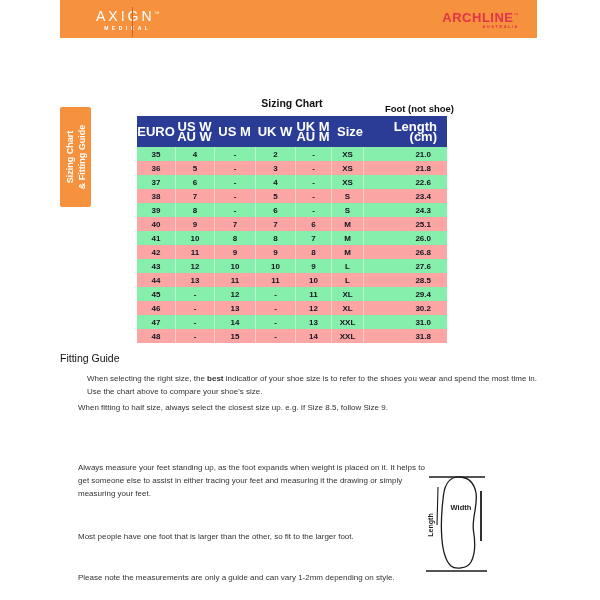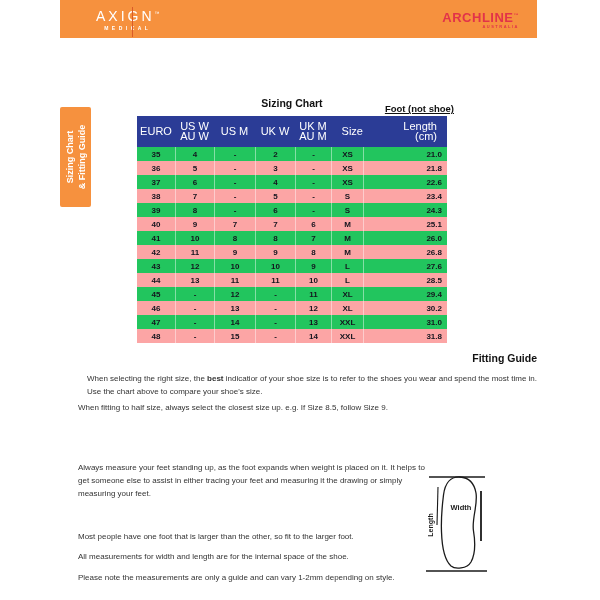--- a/index.html
+++ b/index.html
@@ -23,40 +23,40 @@
   
   .side-tab{position:absolute;left:60px;top:107px;width:31px;height:100px;background:#F6913E;border-radius:2px;}
   .side-tab-text{position:absolute;left:50%;top:50%;width:100px;height:24px;
         transform:translate(-50%,-50%) rotate(-90deg);
         color:#fff;font-size:9px;font-weight:700;text-align:center;line-height:12px;white-space:nowrap;}
 
   
   .chart-title{position:absolute;left:137px;top:97px;width:310px;text-align:center;
         font-size:10.5px;font-weight:700;color:#111;}
   .foot-note{position:absolute;left:330px;top:103px;width:124px;text-align:right;
-        font-size:9.5px;font-weight:700;color:#111;text-decoration:underline;}
+        font-size:9.5px;font-weight:700;color:#111;}
   .sizing-table{position:absolute;left:137px;top:116px;width:310px;}
   .t-head{display:flex;height:31px;background:#2B3C96;color:#fff;align-items:center;}
-  .t-head .cell{font-size:11px;font-weight:400;line-height:9.5px;}
+  .t-head .cell{font-size:13px;font-weight:700;line-height:9.5px;}
   .t-row{display:flex;height:14px;align-items:center;}
-  .t-row.odd{background:#22c55e;}
+  .t-row.odd{background:#86efac;}
   .t-row.even{background:#fca5a5;}
   .t-row .cell{font-size:8px;font-weight:700;color:#14141e;}
   .cell{box-sizing:border-box;text-align:center;}
   .t-row .cell + .cell{border-left:1px solid rgba(255,255,255,.45);height:100%;
         display:flex;align-items:center;justify-content:center;}
   .t-row .cell:first-child{display:flex;align-items:center;justify-content:center;height:100%;}
   .c0{width:38px;}.c1{width:39px;}.c2{width:41px;}.c3{width:40px;}.c4{width:36px;}.c5{width:32px;text-align:right;}
-  .c6{width:84px;text-align:right;padding-right:5px;}
+  .c6{width:84px;text-align:right;padding-right:16px;}
   .t-row .c6{justify-content:flex-end !important;}
   .t-head .c6{padding-right:10px;}
 
   
-  .h2{position:absolute;left:60px;width:477px;text-align:right;
-      font-size:10.5px;font-weight:700;color:#111;}
+  .h2{position:absolute;left:60px;width:477px;text-align:left;
+      font-size:10.5px;font-weight:400;color:#111;}
   .para{position:absolute;left:78px;font-size:8px;color:#333;line-height:13px;}
 
   
   .diagram{position:absolute;left:424px;top:468px;}
 </style>
 </head>
 <body>
 
 <div class="page">
 
@@ -235,21 +235,20 @@
         <div class="cell c6">31.8</div>
       </div>
     </div>
 
   <div class="h2" style="top:352px;">Fitting Guide</div>
   <div class="para" style="top:372px;width:465px;margin-left:9px;"><span>When selecting the right size, the </span><b>best</b><span> indicatior of your shoe size is to refer to the shoes you wear and spend the most time in. Use the chart above to compare your shoe's size.</span></div>
   <div class="para" style="top:401px;width:470px;">When fitting to half size, always select the closest size up. e.g. If Size 8.5, follow Size 9.</div>
 
   <div class="para" style="top:461px;width:350px;">Always measure your feet standing up, as the foot expands when weight is placed on it. It helps to get someone else to assist in either tracing your feet and measuring it the drawing or simply measuring your feet.</div>
   <div class="para" style="top:530px;width:400px;">Most people have one foot that is larger than the other, so fit to the larger foot.</div>
-  <div class="para" style="top:550px;width:420px;">All measurements for width and length are for the internal space of the shoe.</div>
   <div class="para" style="top:571px;width:335px;">Please note the measurements are only a guide and can vary 1-2mm depending on style.</div>
 
   <svg class="diagram" width="72" height="110" viewBox="0 0 72 110">
     <line x1="5" y1="9" x2="61" y2="9" stroke="#1a1a1a" stroke-width="1.4"></line>
     <line x1="2" y1="103" x2="63" y2="103" stroke="#1a1a1a" stroke-width="1.4"></line>
     <path fill="none" stroke="#1a1a1a" stroke-width="1.3" stroke-linejoin="round" d="M36,9 C27,8.5 21,15 19.5,27 C18,39 17,52 17.5,64 C18,79 20.5,92 27,98 C31,101.5 43,101 47,94 C51,86.5 51.5,75 49.5,63 C47.5,51 54,37 52,25 C50,14 44,9.5 36,9 Z"></path>
     <line x1="14" y1="19" x2="13" y2="57" stroke="#1a1a1a" stroke-width="1.1"></line>
     <line x1="57" y1="23" x2="57" y2="73" stroke="#1a1a1a" stroke-width="1.8"></line>
     <text x="37" y="42" font-size="7.5" font-weight="600" text-anchor="middle" font-family="Liberation Sans, sans-serif" fill="#1a1a1a">Width</text>
     <text x="9" y="57" font-size="7" font-weight="600" text-anchor="middle" font-family="Liberation Sans, sans-serif" fill="#1a1a1a" transform="rotate(-90 9 57)">Length</text>

